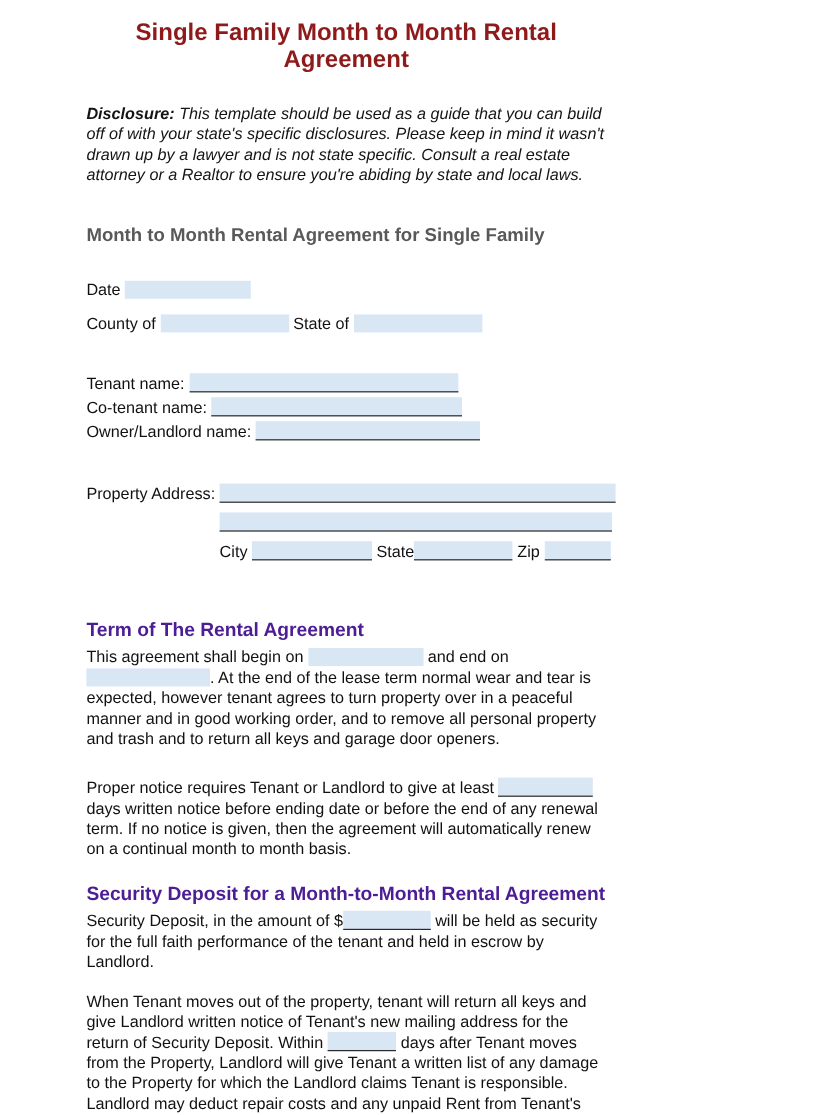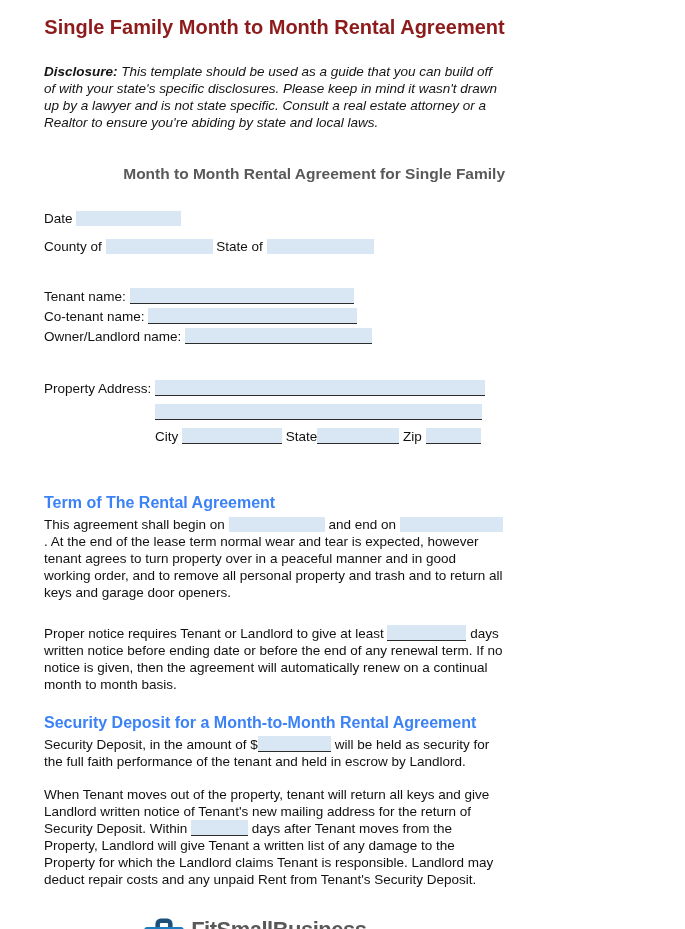--- a/index.html
+++ b/index.html
@@ -1,36 +1,36 @@
 <!DOCTYPE html>
 <html><head>
 <meta charset="utf-8">
 <style>
   html,body{margin:0;padding:0;background:#ffffff;}
   .page{
     width:557px;height:929px;box-sizing:border-box;
-    padding:16px 52px 0 44px;background:#ffffff;overflow:hidden;
+    padding:16px 52px 0 72px;background:#ffffff;overflow:hidden;
     font-family:"Liberation Sans","DejaVu Sans",sans-serif;
     font-size:13.5px;color:#111;line-height:17px;
   }
   .doc-title{font-size:20px;line-height:23px;font-weight:bold;text-align:center;color:#8e1b1b;margin:0;}
   .disclosure{margin:24px 0 0 0;font-style:italic;color:#141414;}
   .disclosure .dlabel{font-weight:bold;}
-  .subtitle{font-size:15.5px;font-weight:bold;text-align:right;color:#595959;margin:34px 0 0 0;line-height:18px;}
+  .subtitle{font-size:15.5px;font-weight:bold;text-align:left;color:#595959;margin:34px 0 0 0;line-height:18px;}
   .row{margin:0;white-space:nowrap;line-height:20px;}
   .row.mt26{margin-top:26px;}
   .row.mt8{margin-top:8px;}
   .row.mt30{margin-top:30px;}
   .row.mt10{}
   .row.mt32{margin-top:32px;}
   .row.mt4{margin-top:4px;}
   .row.indent{padding-left:111px;}
   .blank{display:inline-block;height:15px;background:#d9e7f5;vertical-align:-3px;}
   .blank.u{border-bottom:1px solid #2b2b2b;}
-  .sec-heading{font-size:16px;line-height:19px;font-weight:bold;color:#3b82f6;margin:0;}
+  .sec-heading{font-size:16px;line-height:19px;font-weight:bold;color:#4c1d95;margin:0;}
   .sec-heading.mt46{margin-top:46px;}
   .sec-heading.mt20{margin-top:20px;}
   .body-p{margin:4px 0 0 0;}
   .body-p.mt14{margin-top:24px;}
   .body-p.mt16{margin-top:16px;}
   
   .footer{margin-top:28px;display:flex;justify-content:center;align-items:flex-start;gap:6px;}
   .logo-icon{display:inline-flex;margin-top:2px;}
   .logo-text{display:inline-flex;flex-direction:column;}
   .wordmark-row{display:flex;align-items:flex-end;line-height:1;}

